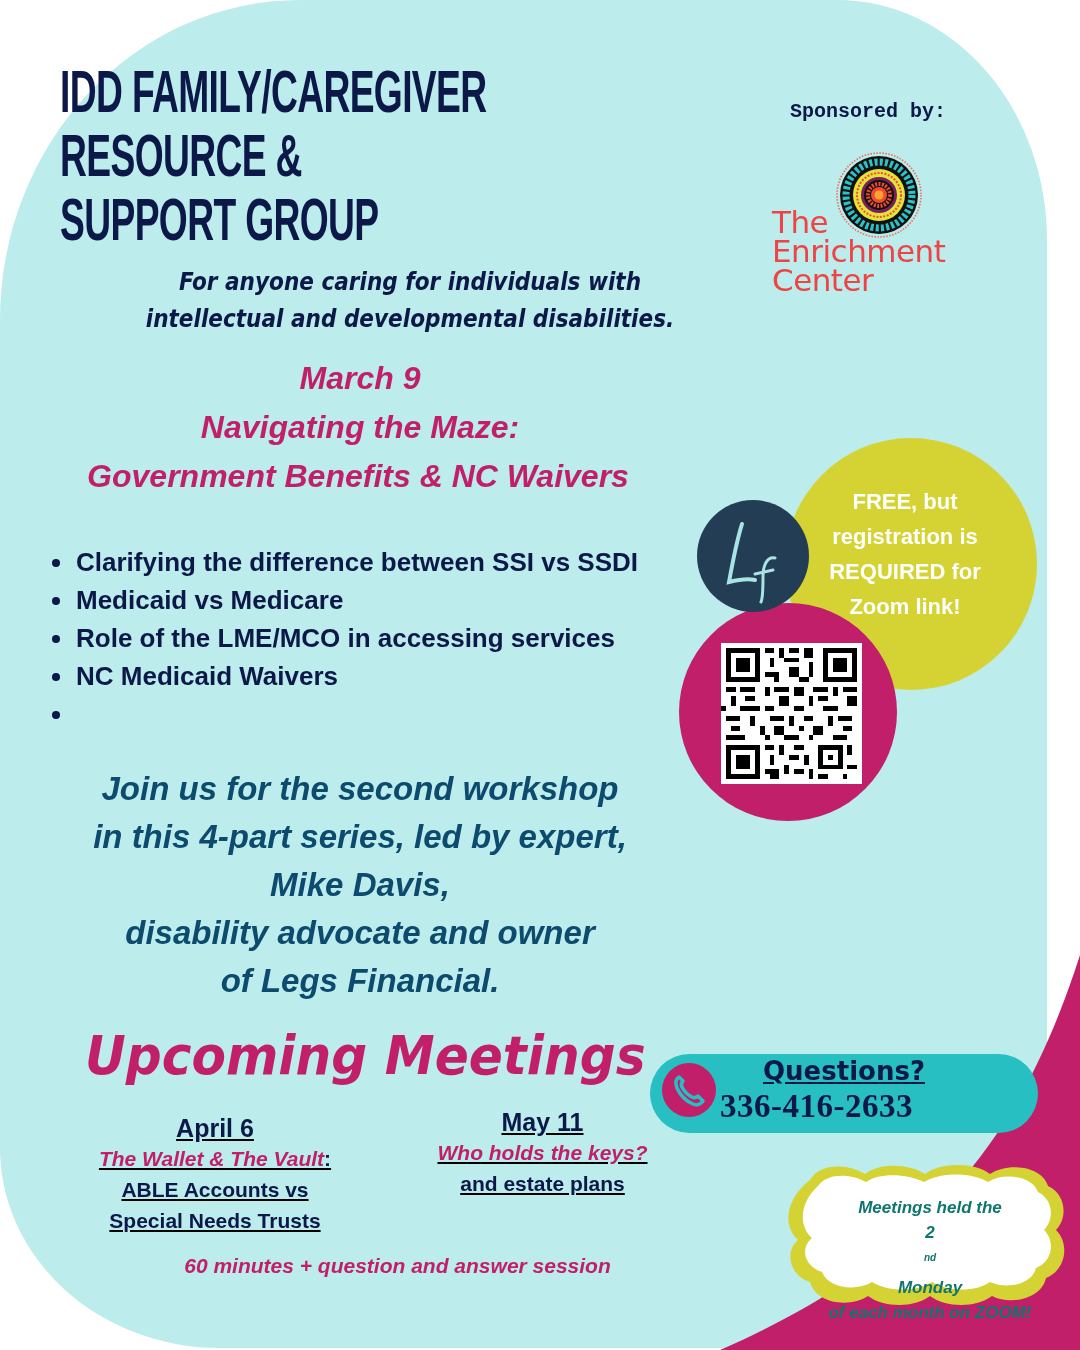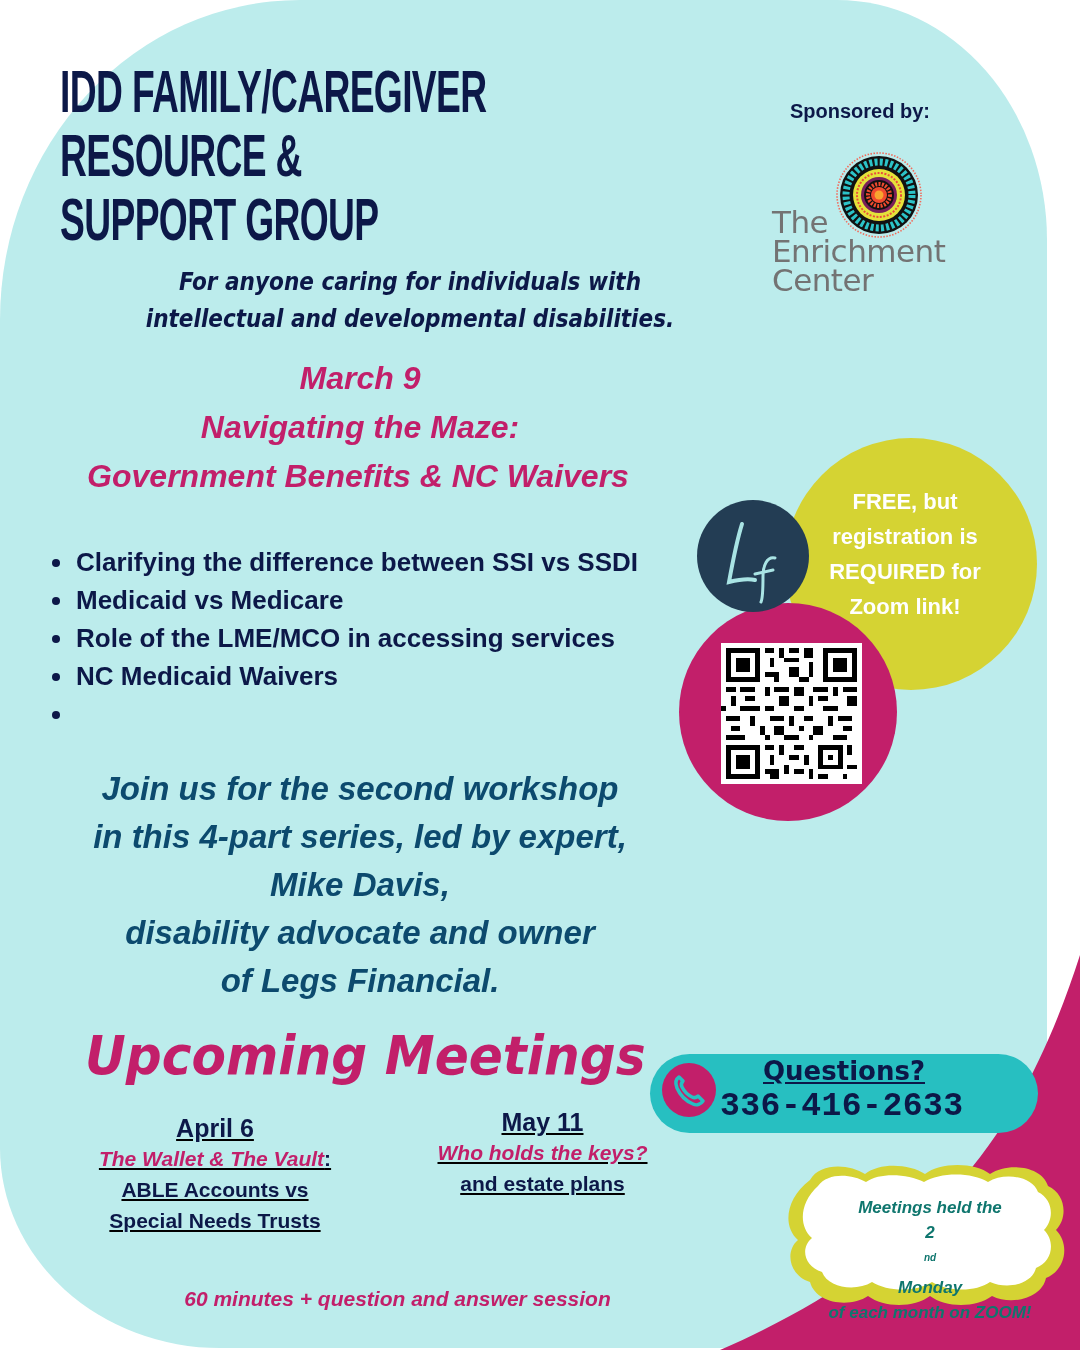--- a/index.html
+++ b/index.html
@@ -4,22 +4,22 @@
 <style>
   html, body { margin:0; padding:0; }
   body { width:1080px; height:1350px; position:relative; overflow:hidden; background:#ffffff; font-family:"Liberation Sans", sans-serif; }
   .bg-shape { position:absolute; left:0; top:0; width:1047px; height:1348px; background:#bcecec;
     border-top-left-radius:300px 320px; border-top-right-radius:210px 240px; border-bottom-left-radius:220px 200px; }
   .wedge { position:absolute; left:0; top:0; width:1080px; height:1350px; }
   .title { position:absolute; left:60px; top:60px; margin:0; color:#0c1848; font-family:"Liberation Sans", sans-serif; font-weight:700;
     font-size:60px; line-height:64px; letter-spacing:-1px; transform:scaleX(0.62); transform-origin:left top; width:960px; }
   .title span { display:block; }
   .subtitle { position:absolute; left:100px; top:264px; width:620px; text-align:center; color:#0c1848; font-style:italic; font-weight:700; font-size:24px; line-height:37px; font-family:"DejaVu Sans", sans-serif; transform:scaleX(0.9); transform-origin:center top; }
-  .sponsor-label { position:absolute; left:790px; top:100px; font-family:Liberation Sans, sans-serif; font-weight:700; color:#0c1848; font-size:20px; }
-  .logo-text { position:absolute; left:772px; top:208px; font-family:"DejaVu Sans", sans-serif; color:#737373; font-size:31px; line-height:29px; letter-spacing:-0.5px; }
+  .sponsor-label { position:absolute; left:790px; top:100px; font-family:Liberation Mono, monospace; font-weight:700; color:#0c1848; font-size:20px; }
+  .logo-text { position:absolute; left:772px; top:208px; font-family:"DejaVu Sans", sans-serif; color:#ef4444; font-size:31px; line-height:29px; letter-spacing:-0.5px; }
   .logo-text span { display:block; }
   .mandala { position:absolute; left:836px; top:152px; width:86px; height:86px; }
 
   .event-date, .event-title1, .event-title2 { position:absolute; left:40px; width:640px; text-align:center; color:#c21f6a; font-style:italic; font-weight:700; font-size:32px; }
   .event-date { top:360px; }
   .event-title1 { top:409px; }
   .event-title2 { top:458px; left:40px; width:636px; }
 
   .topics { position:absolute; left:52px; top:543px; margin:0; padding:0; list-style:none; }
   .topics li { position:relative; padding-left:24px; color:#0c1848; font-weight:700; font-size:26px; line-height:38px; white-space:nowrap; }
@@ -41,26 +41,26 @@
   .meeting .m-date { color:#0c1848; font-weight:700; font-size:25px; display:block; }
   .meeting .m-sub { color:#c21f6a; font-style:italic; font-weight:700; font-size:21px; display:block; }
   .meeting .m-sub .colon { color:#0c1848; font-style:normal; }
   .meeting .m-desc { color:#0c1848; font-weight:700; font-size:21px; display:block; line-height:31px; }
   .meeting-a { left:80px; top:1112px; width:270px; }
   .meeting-a .m-date { line-height:32px; }
   .meeting-a .m-sub { line-height:30px; }
   .meeting-b { left:365px; top:1106px; width:355px; }
   .meeting-b .m-date { line-height:32px; }
   .meeting-b .m-sub { line-height:30px; }
-  .duration { position:absolute; left:100px; top:1254px; width:595px; text-align:center; color:#c21f6a; font-style:italic; font-weight:700; font-size:21px;margin-top:33px; }
+  .duration { position:absolute; left:100px; top:1254px; width:595px; text-align:center; color:#c21f6a; font-style:italic; font-weight:700; font-size:21px; }
 
   .questions-pill { position:absolute; left:650px; top:1054px; width:388px; height:79px; border-radius:40px; background:#27bfc1; }
   .phone-badge { position:absolute; left:662px; top:1063px; width:54px; height:54px; border-radius:50%; background:#c21f6a; }
   .q-label { position:absolute; left:720px; top:1056px; width:248px; text-align:center; color:#0c1848; font-weight:700; font-size:26px; font-family:"DejaVu Sans", sans-serif;text-decoration:underline; }
-  .q-phone { position:absolute; left:720px; top:1088px; color:#0c1848; font-weight:700; font-size:33px; font-family:Liberation Mono, monospace; letter-spacing:0.5px;text-align:right; }
+  .q-phone { position:absolute; left:720px; top:1088px; color:#0c1848; font-weight:700; font-size:33px; font-family:Liberation Serif, serif; letter-spacing:0.5px;text-align:right; }
 
   .cloud { position:absolute; left:780px; top:1158px; width:290px; height:152px; }
   .cloud-text { position:absolute; left:805px; top:1195px; width:250px; text-align:center; color:#0f766e; font-style:italic; font-weight:700; font-size:17px; line-height:25px; }
   .cloud-text span { display:block; }
   .cloud-text sup { font-size:10px; }
 </style>
 </head>
 <body>
 
 <div class="bg-shape"></div>

